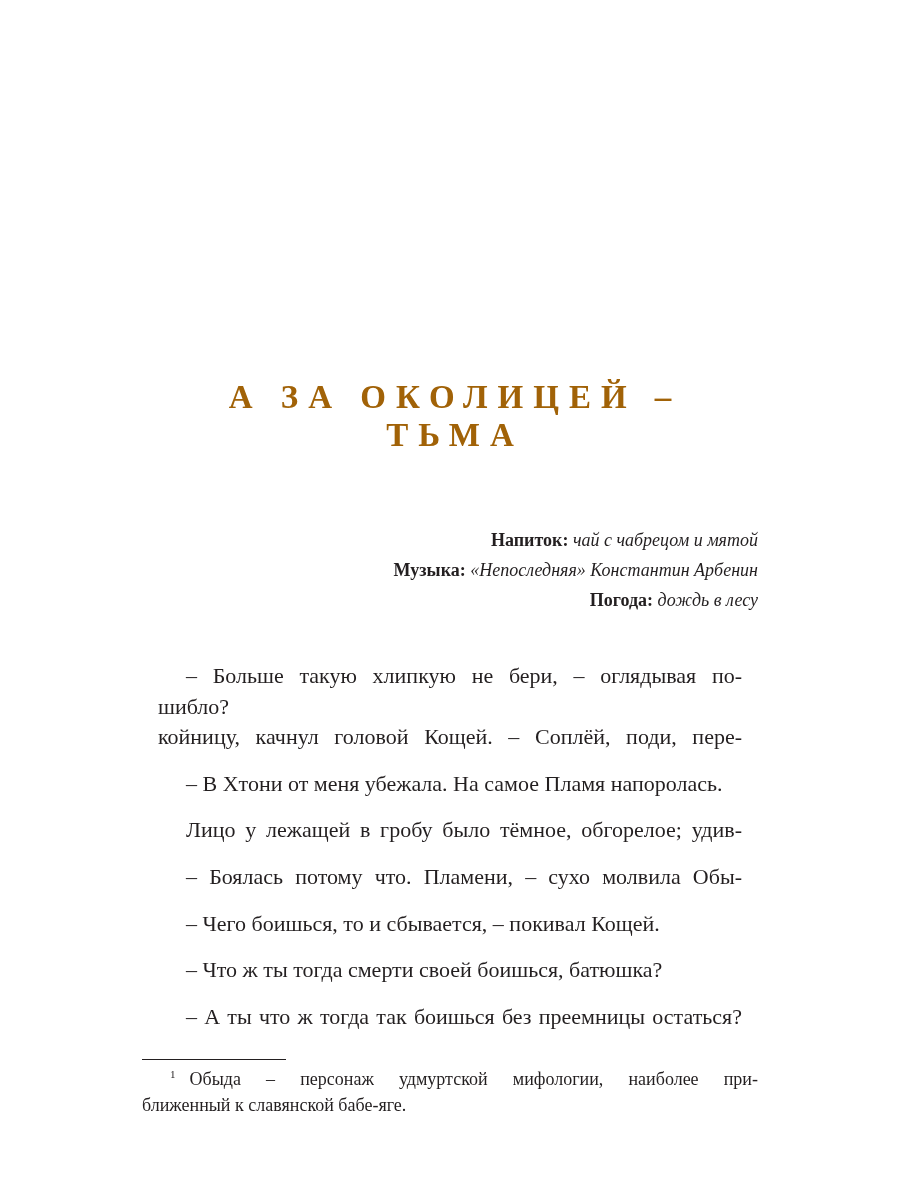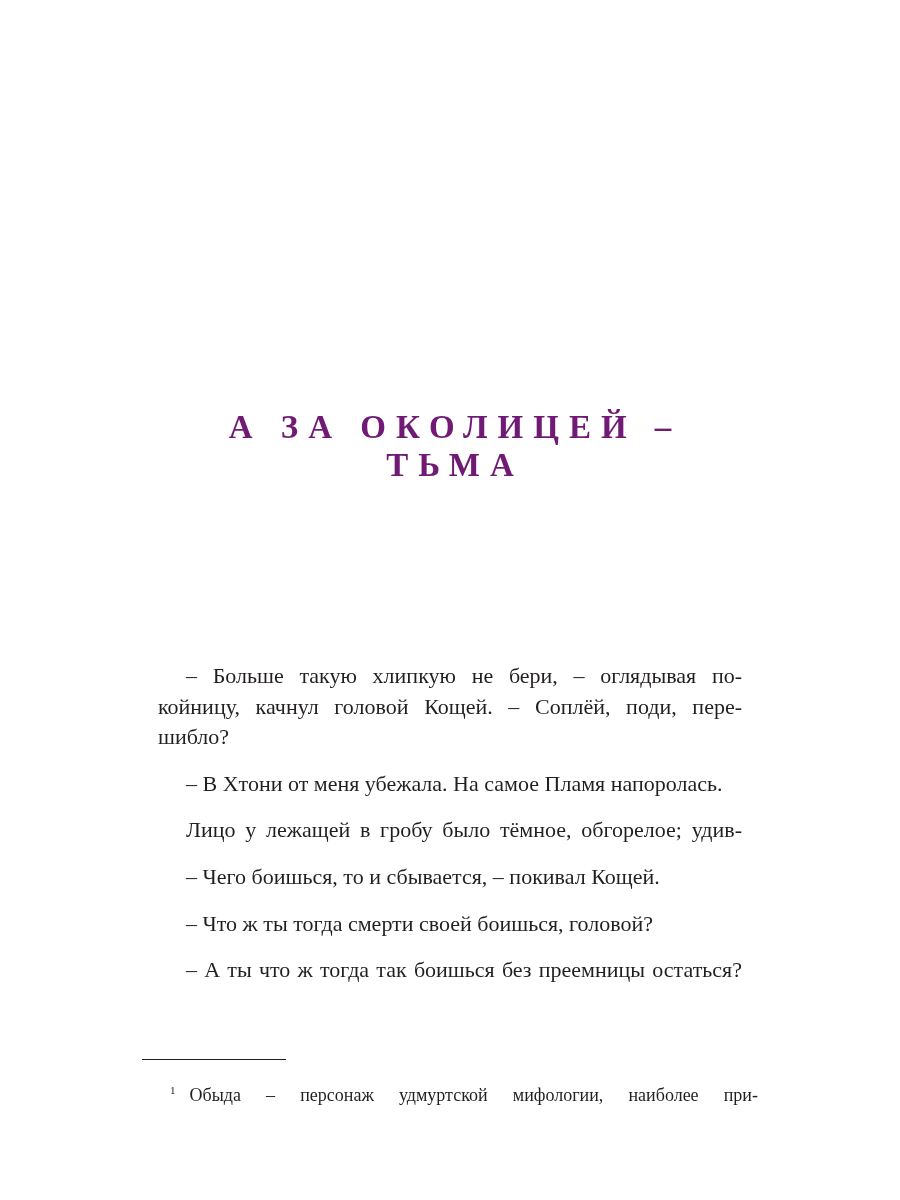--- a/index.html
+++ b/index.html
@@ -16,29 +16,29 @@
       font-family: "Liberation Serif", "DejaVu Serif", serif;
     }
     .page {
       position: absolute;
       left: 0; top: 0;
       width: 900px; height: 1200px;
     }
     .chapter-title {
       position: absolute;
       left: 0;
-      top: 408px;
+      top: 378px;
       width: 900px;
       text-align: center;
       font-family: "Liberation Serif", "DejaVu Serif", serif;
       font-weight: bold;
       font-size: 33px;
       line-height: 38px;
       letter-spacing: 10px;
-      color: #701a75;
+      color: #a16207;
     }
     .chapter-title .line {
       display: block;
       padding-left: 10px;
     }
     .epigraph {
       position: absolute;
       right: 142px;
       top: 525px;
       text-align: right;
@@ -92,66 +92,81 @@
       left: 142px;
       top: 1066px;
       width: 616px;
       font-size: 18px;
       line-height: 26px;
     }
     .footnote .ln {
       display: block;
       text-align: justify;
       text-align-last: justify;
-      margin-top: 16px;
     }
     .footnote .ln.first { padding-left: 28px; }
     .footnote .ln.last { text-align-last: left; }
     .footnote .fn-num {
       font-size: 11px;
       vertical-align: 7px;
       line-height: 0;
       margin-right: 14px;
     }
   </style>
 </head>
 <body>
 
 <div class="page">
 
   <div class="chapter-title">
     <span class="line">А ЗА ОКОЛИЦЕЙ –</span>
     <span class="line">ТЬМА</span>
   </div>
 
+  <div class="epigraph">
+    <span class="row">
+      <span class="label">Напиток:</span>
+      <span class="value">чай с чабрецом и мятой</span>
+    </span>
+    <span class="row">
+      <span class="label">Музыка:</span>
+      <span class="value">«Непоследняя» Константин Арбенин</span>
+    </span>
+    <span class="row">
+      <span class="label">Погода:</span>
+      <span class="value">дождь в лесу</span>
+    </span>
+  </div>
 
   <div class="body-text">
     <p class="para" style="text-indent:0">
       <span class="ln first">– Больше такую хлипкую не бери, – оглядывая по-</span>
+      <span class="ln cont last">шибло?</span>
       <span class="ln cont">койницу, качнул головой Кощей. – Соплёй, поди, пере-</span>
-      <span class="ln cont last">шибло?</span>
     </p>
     <p class="para" style="text-indent:0">
       <span class="ln first last">– В Хтони от меня убежала. На самое Пламя напоролась.</span>
     </p>
     <p class="para" style="text-indent:0">
       <span class="ln first">Лицо у лежащей в гробу было тёмное, обгорелое; удив-</span>
     </p>
     <p class="para" style="text-indent:0">
+      <span class="ln first">– Боялась потому что. Пламени, – сухо молвила Обы-</span>
     </p>
     <p class="para" style="text-indent:0">
       <span class="ln first last">– Чего боишься, то и сбывается, – покивал Кощей.</span>
     </p>
     <p class="para" style="text-indent:0">
-      <span class="ln first last">– Что ж ты тогда смерти своей боишься, головой?</span>
+      <span class="ln first last">– Что ж ты тогда смерти своей боишься, батюшка?</span>
     </p>
     <p class="para" style="text-indent:0">
       <span class="ln first last" style="text-align-last:justify">– А ты что ж тогда так боишься без преемницы остаться?</span>
     </p>
   </div>
 
   <div class="footnote-rule"></div>
 
   <div class="footnote">
     <span class="ln first"><span class="fn-num">1</span><span>Обыда – персонаж удмуртской мифологии, наиболее при-</span></span>
+    <span class="ln last">ближенный к славянской бабе-яге.</span>
   </div>
 
 </div>
 
 </body></html>

